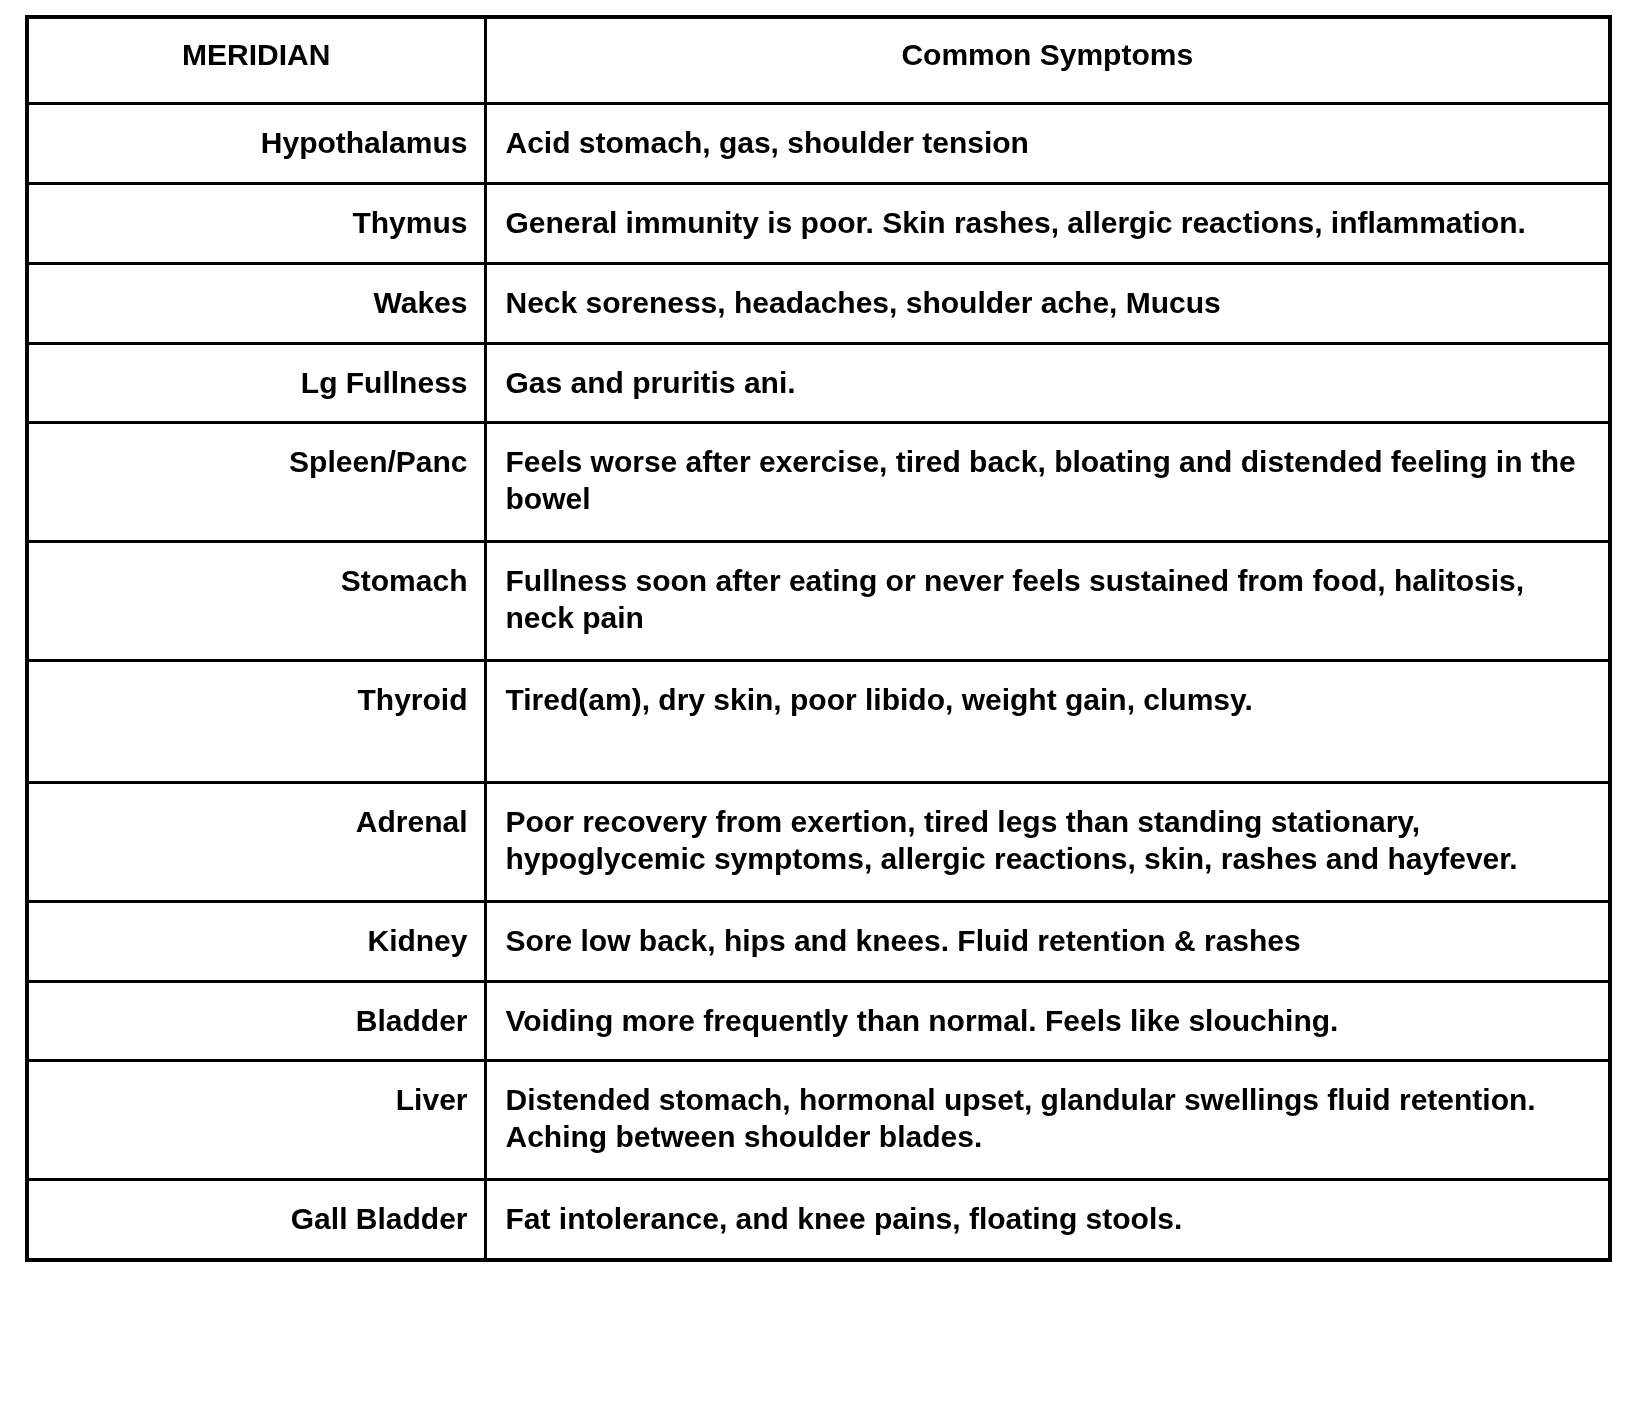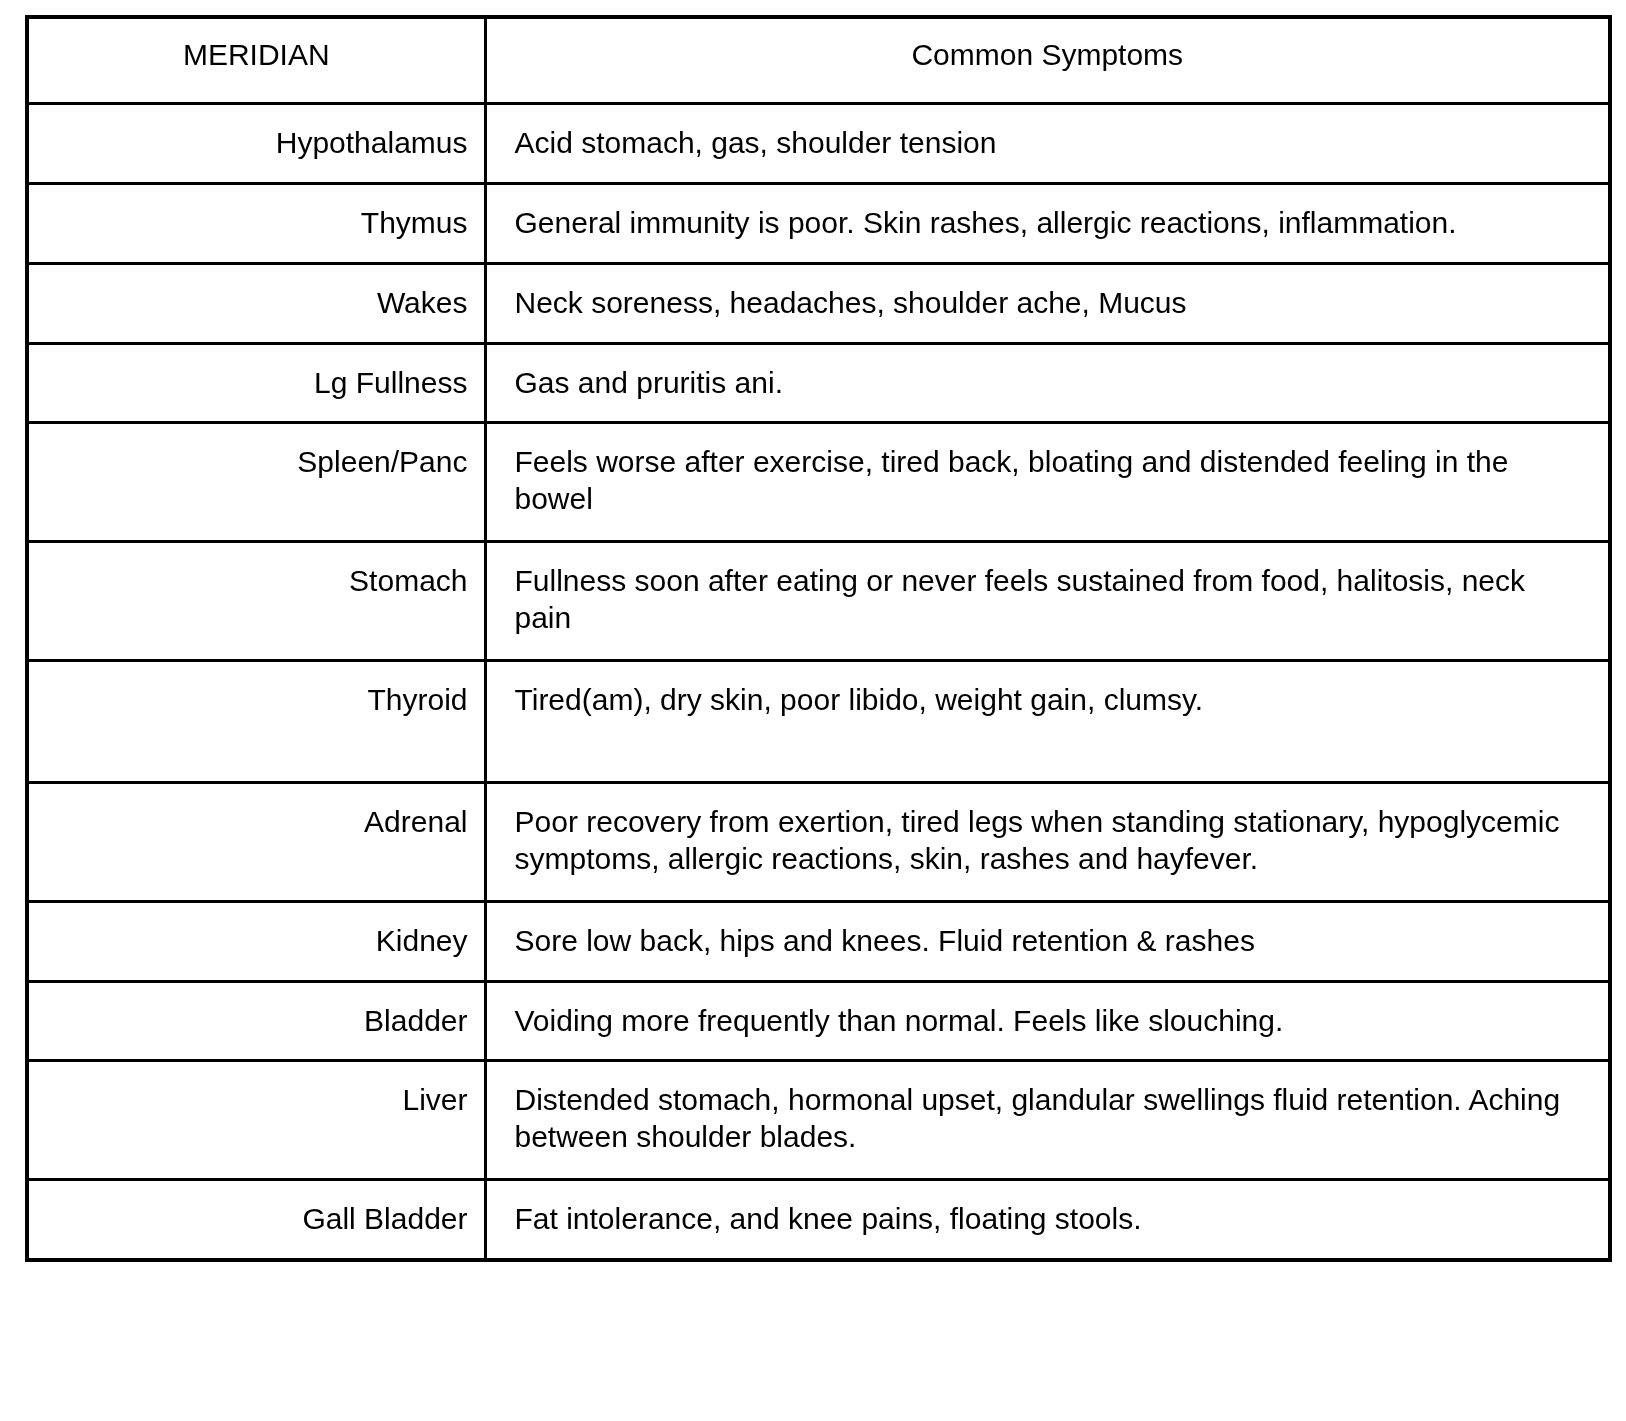--- a/index.html
+++ b/index.html
@@ -32,39 +32,39 @@
 
   table.meridian-table col.col-meridian { width: 458px; }
   table.meridian-table col.col-symptoms { width: 1125px; }
 
   table.meridian-table th,
   table.meridian-table td {
     border: 3px solid #000000;
     vertical-align: top;
     font-size: 30px;
     line-height: 1.23;
-    font-weight: normal;
+    font-weight: bold;
     color: #000000;
   }
 
   
   .hdr-cell {
     text-align: center;
     padding: 18px 16px 28px 16px;
     font-size: 30px;
   }
 
   
   .cell-meridian {
     text-align: right;
     padding: 20px 16px 20px 20px;
   }
   .cell-symptoms {
     text-align: left;
-    padding: 20px 24px 20px 28px;
+    padding: 20px 24px 20px 19px;
   }
 
   
   tr[data-row-height="short"] .cell-meridian,
   tr[data-row-height="short"] .cell-symptoms { padding-bottom: 20px; }
 
   tr[data-row-height="tall"] .cell-meridian,
   tr[data-row-height="tall"] .cell-symptoms { padding-bottom: 22px; }
 
   tr[data-row-height="extra"] .cell-meridian,
@@ -109,21 +109,21 @@
         <tr data-row-height="tall">
           <td class="cell-meridian">Stomach</td>
           <td class="cell-symptoms">Fullness soon after eating or never feels sustained from food, halitosis, neck pain</td>
         </tr>
         <tr data-row-height="extra">
           <td class="cell-meridian">Thyroid</td>
           <td class="cell-symptoms">Tired(am), dry skin, poor libido, weight gain, clumsy.</td>
         </tr>
         <tr data-row-height="tall">
           <td class="cell-meridian">Adrenal</td>
-          <td class="cell-symptoms">Poor recovery from exertion, tired legs when standing stationary, hypoglycemic symptoms, allergic reactions, skin, rashes and hayfever.</td>
+          <td class="cell-symptoms">Poor recovery from exertion, tired legs than standing stationary, hypoglycemic symptoms, allergic reactions, skin, rashes and hayfever.</td>
         </tr>
         <tr data-row-height="short">
           <td class="cell-meridian">Kidney</td>
           <td class="cell-symptoms">Sore low back, hips and knees. Fluid retention &amp; rashes</td>
         </tr>
         <tr data-row-height="short">
           <td class="cell-meridian">Bladder</td>
           <td class="cell-symptoms">Voiding more frequently than normal. Feels like slouching.</td>
         </tr>
         <tr data-row-height="tall">

